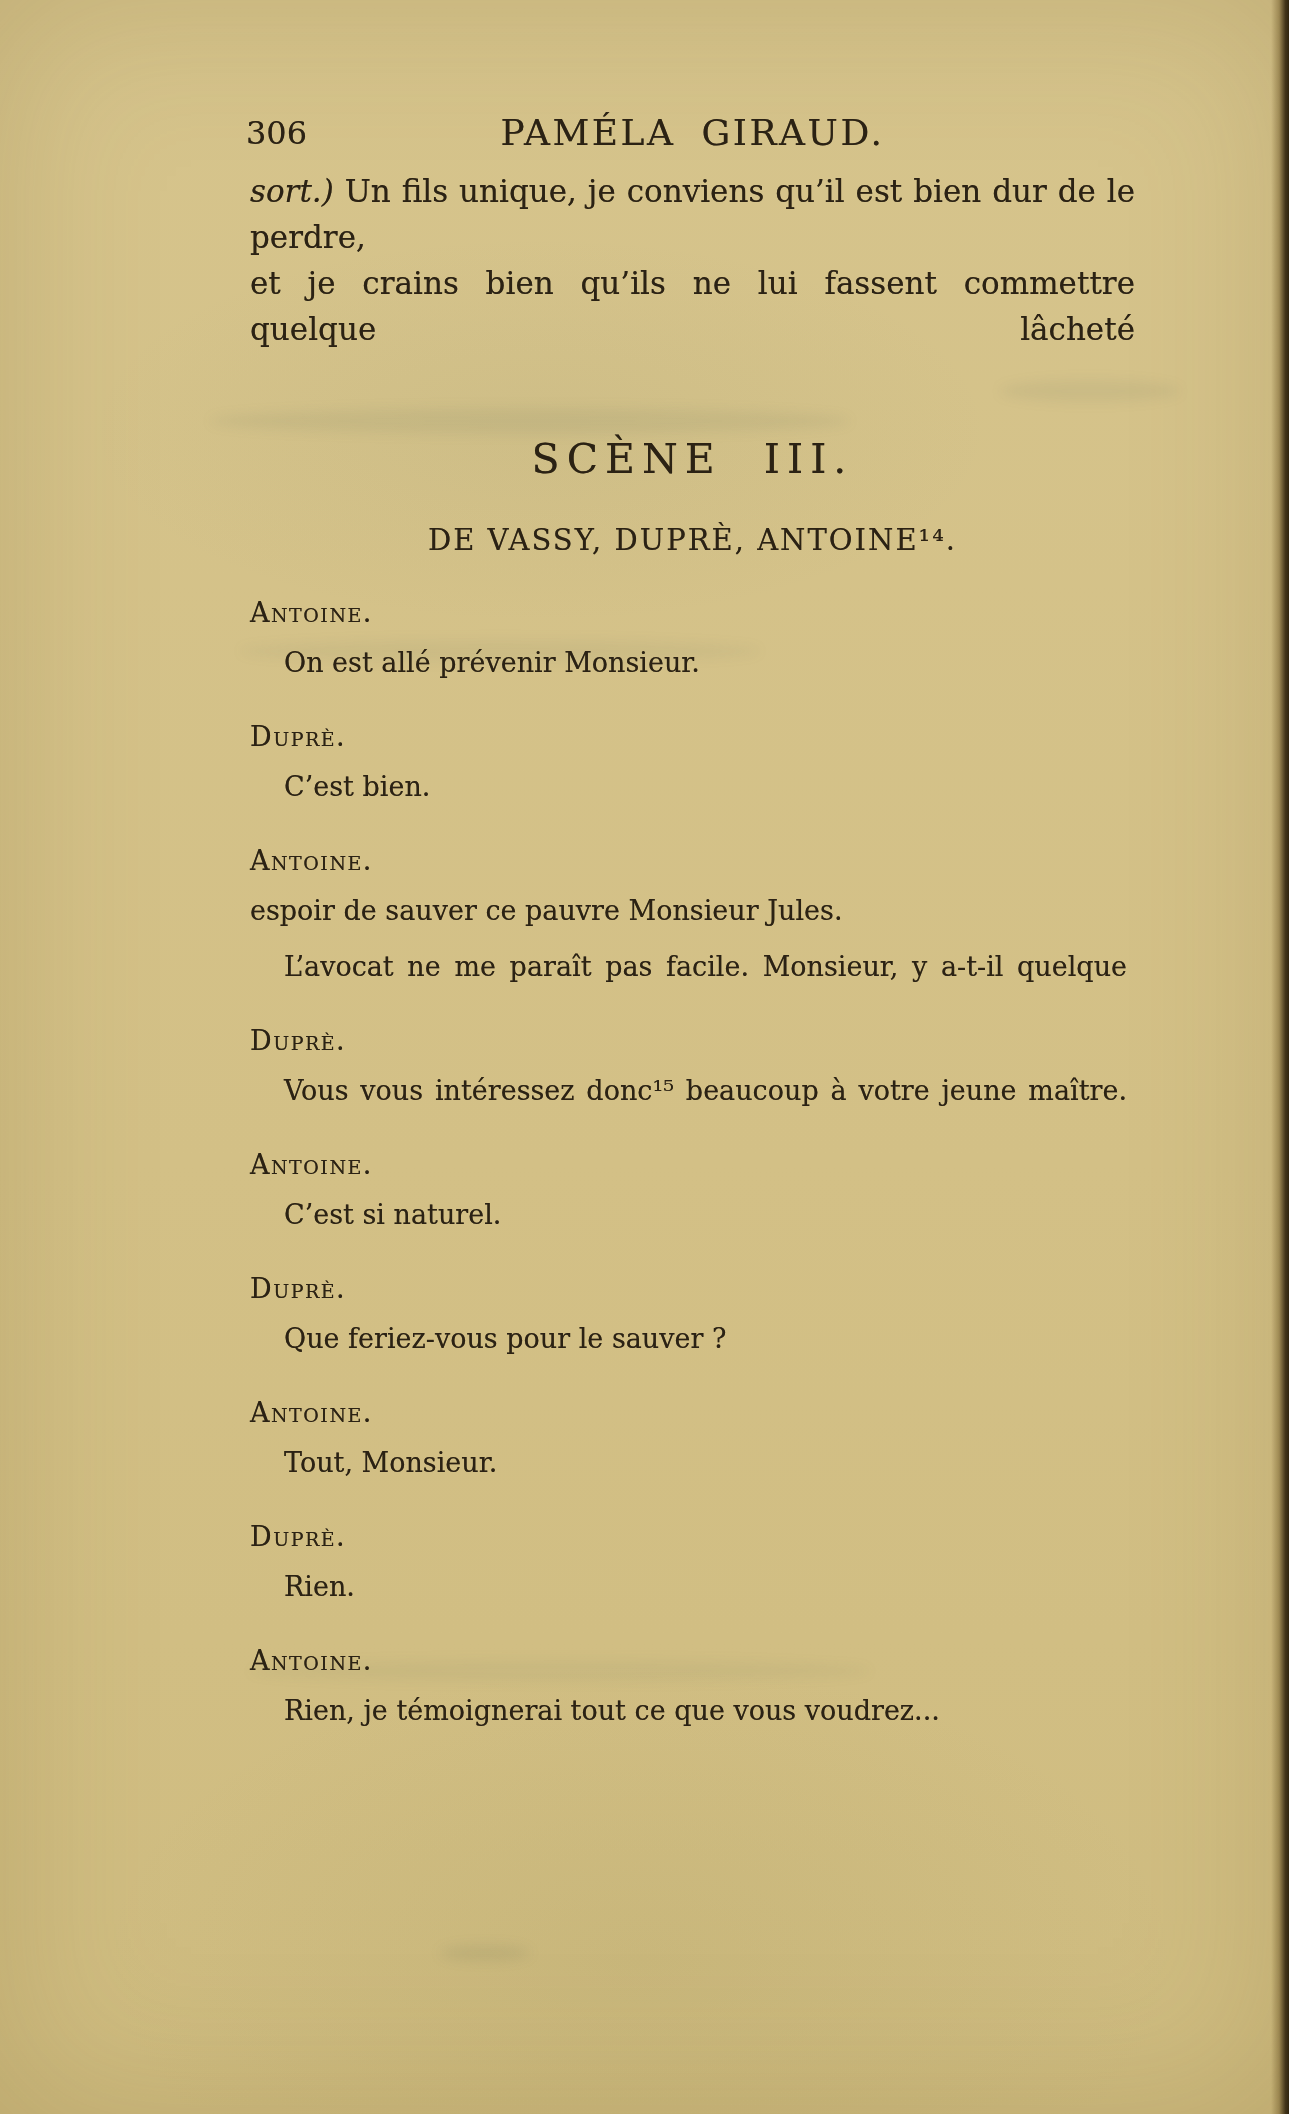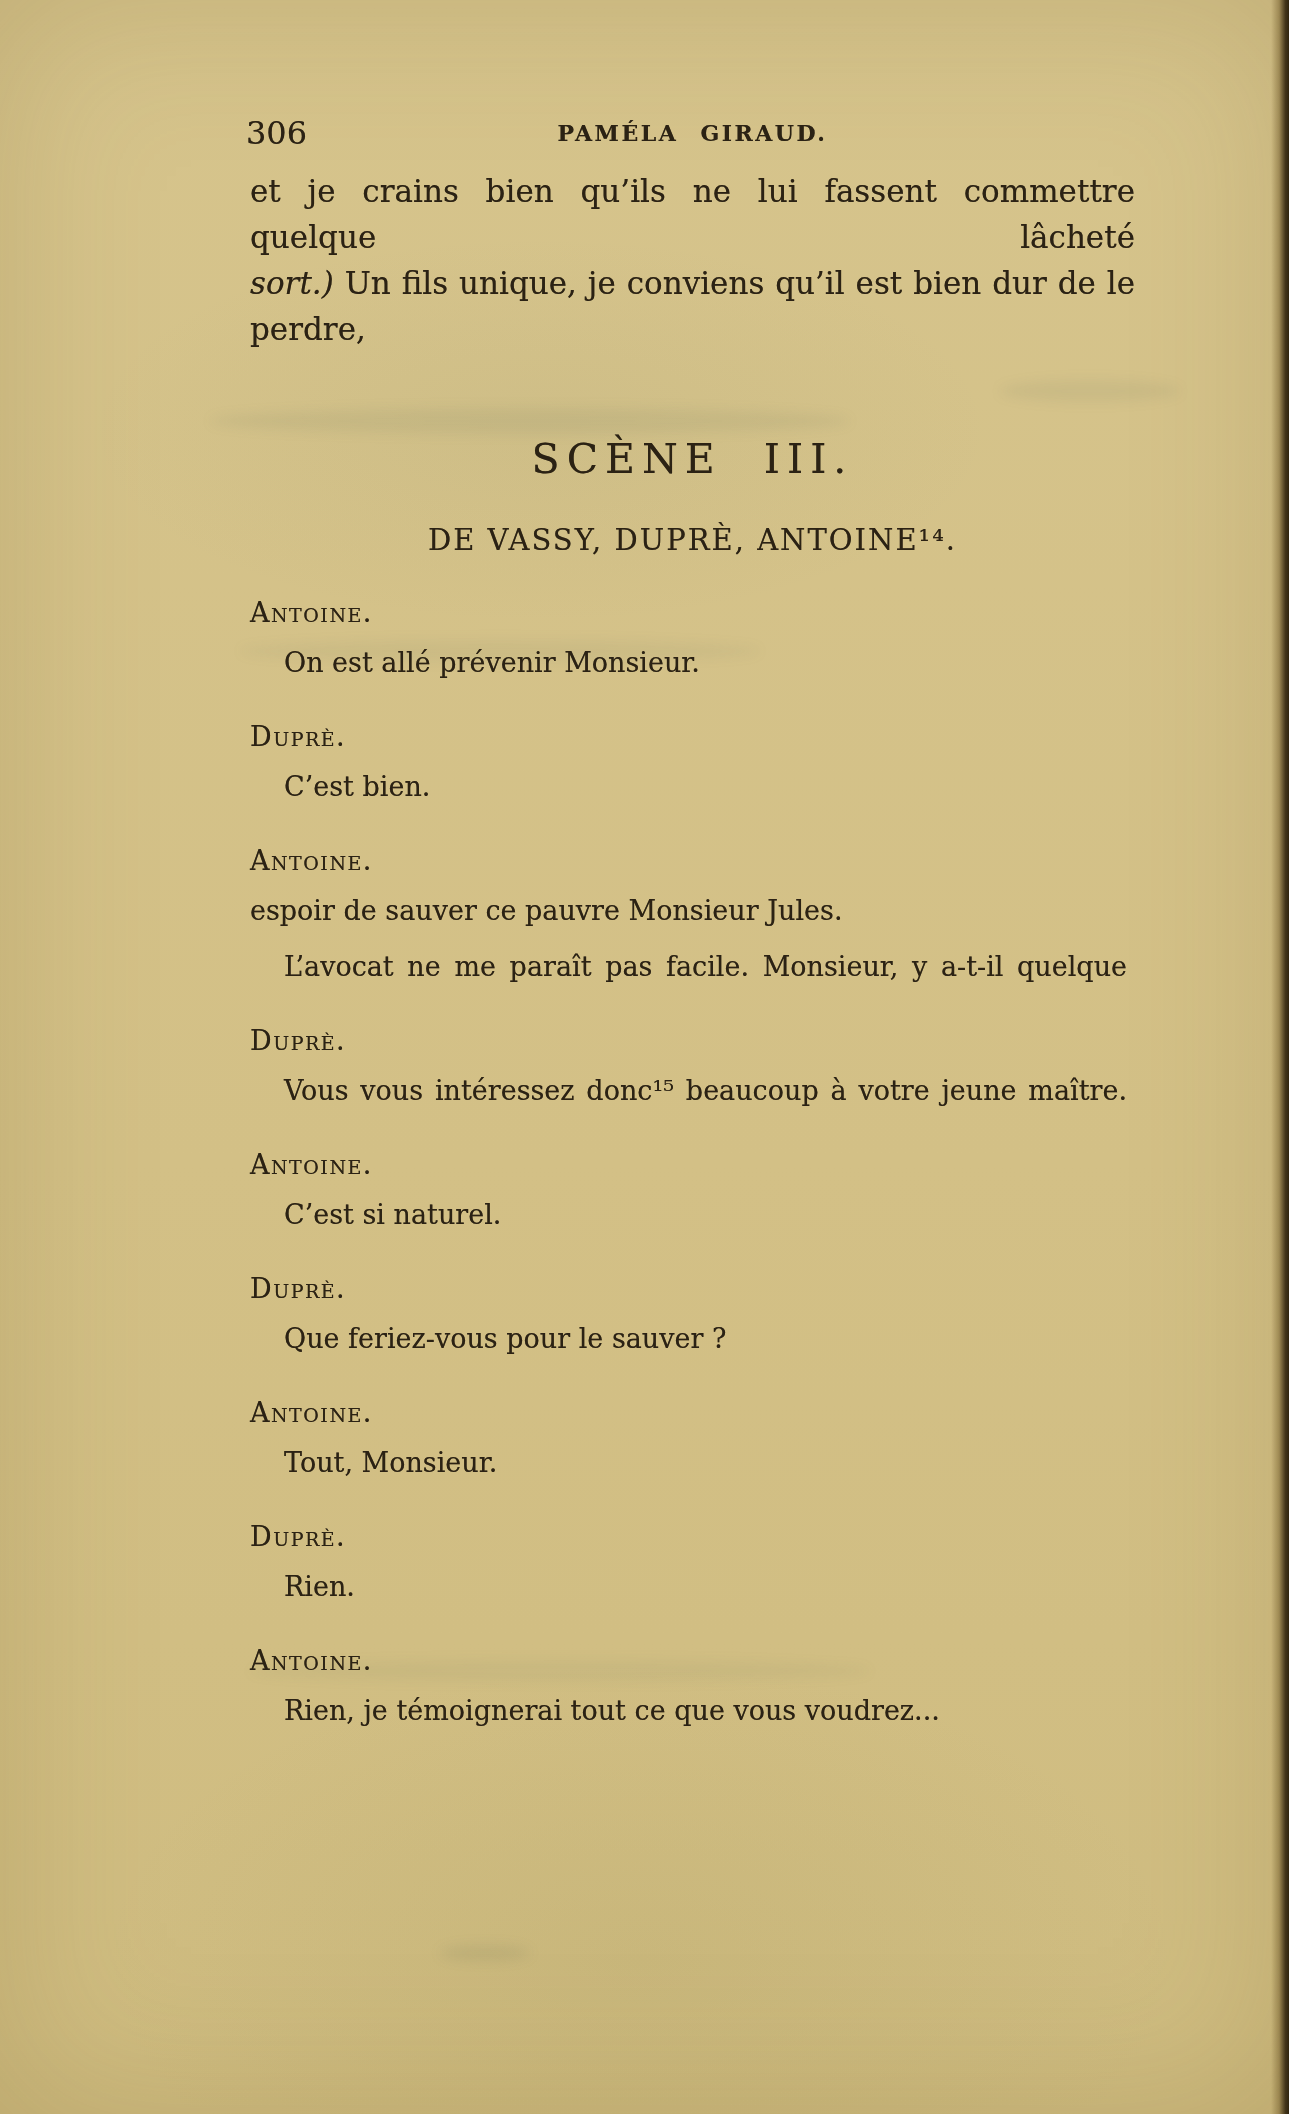--- a/index.html
+++ b/index.html
@@ -31,21 +31,21 @@
     position: absolute; top: 0; left: 250px; width: 885px;
     text-shadow: 0 0 0.6px rgba(43,34,20,0.55);
   }
   .header { position: relative; margin-top: 116px; height: 36px; }
   .page-number {
     position: absolute; left: -4px; top: 0;
     font-size: 32px; line-height: 34px;
   }
   .running-title {
     text-align: center;
-    font-size: 22px; line-height: 34px; font-weight: bold;
+    font-size: 36px; line-height: 34px; font-weight: normal;
     letter-spacing: 2.5px; word-spacing: 12px;
   }
   .opening { margin-top: 16px; }
   .body-line {
     margin: 0; font-size: 31px; line-height: 46px;
   }
   .stretch { text-align: justify; text-align-last: justify; }
   .italic { font-style: italic; }
   .scene-heading {
     margin-top: 80px; height: 54px;
@@ -80,22 +80,22 @@
   <div class="smudge" style="left:440px; top:1945px; width:90px; height:16px; background:rgba(100,105,80,0.12);"></div>
 
   <div class="content">
 
     <div class="header">
       <span class="page-number">306</span>
       <div class="running-title">PAMÉLA  GIRAUD.</div>
     </div>
 
     <div class="opening">
+      <p class="body-line stretch"><span class="italic">sort.) </span><span>Un fils unique, je conviens qu’il est bien dur de le perdre,</span></p>
       <p class="body-line stretch">et je crains bien qu’ils ne lui fassent commettre quelque lâcheté</p>
-      <p class="body-line stretch"><span class="italic">sort.) </span><span>Un fils unique, je conviens qu’il est bien dur de le perdre,</span></p>
     </div>
 
     <div class="scene-heading">SCÈNE  III.</div>
 
     <div class="scene-characters">DE VASSY, DUPRÈ, ANTOINE¹⁴.</div>
 
     <div class="dialogue">
   <div>
     <div class="speaker">Antoine.</div>
   <p class="line indent">On est allé prévenir Monsieur.</p>

